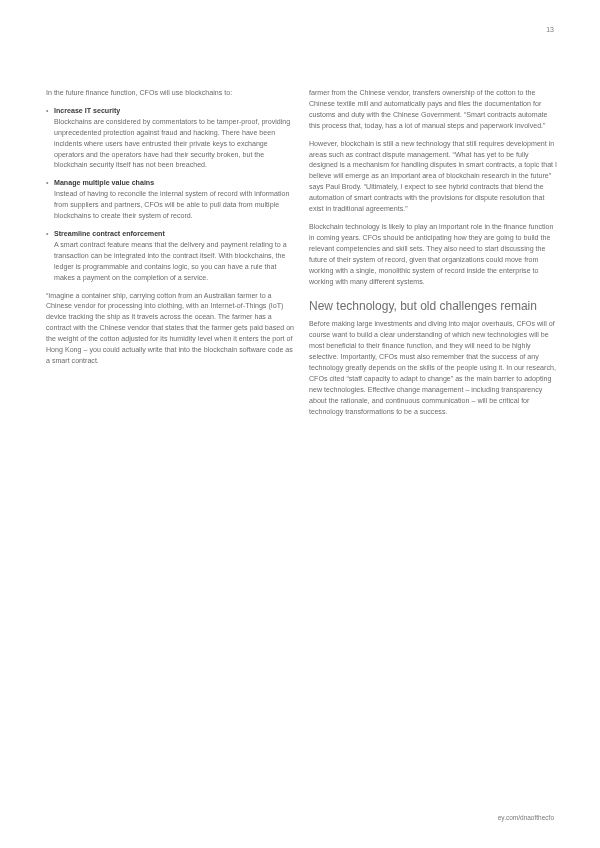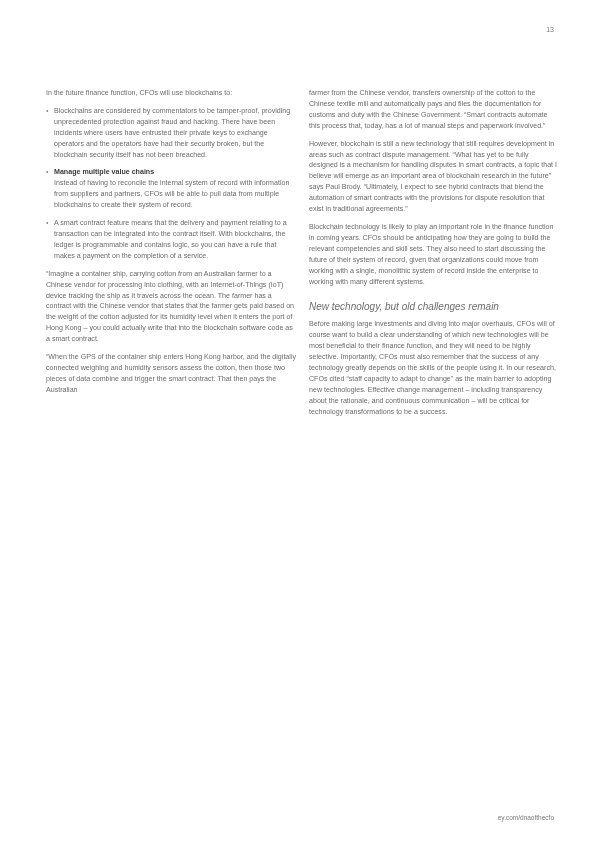--- a/index.html
+++ b/index.html
@@ -7,47 +7,48 @@
          font-family: "Liberation Sans", "DejaVu Sans", sans-serif; color: #6b6b6b; }
   .page-number { position: absolute; top: 26px; right: 46px; font-size: 7px; color: #7a7a7a; }
   .col { position: absolute; top: 88px; width: 252px; font-size: 7.1px; line-height: 10.9px; }
   .col-left { left: 46px; }
   .col-right { left: 309px; width: 248px; }
   p { margin: 0 0 7px 0; }
   ul { list-style: none; margin: 0 0 6px 0; padding: 0; }
   li { position: relative; padding-left: 8px; margin-bottom: 7px; }
   li .bullet { position: absolute; left: 0; top: 0; color: #8a8a8a; }
   .bullet-title { font-weight: bold; color: #3a3a3a; display: block; }
-  .section-heading { font-size: 10px; line-height: 13px; color: #6e6e6e; margin: 13px 0 6px 0; font-weight: normal; font-style: italic; }
+  .section-heading { font-size: 12px; line-height: 13px; color: #6e6e6e; margin: 13px 0 6px 0; font-weight: normal; }
   .footer-url { position: absolute; bottom: 27px; right: 46px; font-size: 6.5px; color: #7a7a7a; }
 </style>
 </head>
 <body>
 
 <div class="page-number">13</div>
 
 <div class="col col-left">
   <p>In the future finance function, CFOs will use blockchains to:</p>
   <ul>
     <li>
       <span class="bullet">•</span>
+      <span class="bullet-title">Increase IT security</span>
       <span>Blockchains are considered by commentators to be tamper-proof, providing unprecedented protection against fraud and hacking. There have been incidents where users have entrusted their private keys to exchange operators and the operators have had their security broken, but the blockchain security itself has not been breached.</span>
     </li>
     <li>
       <span class="bullet">•</span>
       <span class="bullet-title">Manage multiple value chains</span>
       <span>Instead of having to reconcile the internal system of record with information from suppliers and partners, CFOs will be able to pull data from multiple blockchains to create their system of record.</span>
     </li>
     <li>
       <span class="bullet">•</span>
+      <span class="bullet-title">Streamline contract enforcement</span>
       <span>A smart contract feature means that the delivery and payment relating to a transaction can be integrated into the contract itself. With blockchains, the ledger is programmable and contains logic, so you can have a rule that makes a payment on the completion of a service.</span>
     </li>
   </ul>
   <p>“Imagine a container ship, carrying cotton from an Australian farmer to a Chinese vendor for processing into clothing, with an Internet-of-Things (IoT) device tracking the ship as it travels across the ocean. The farmer has a contract with the Chinese vendor that states that the farmer gets paid based on the weight of the cotton adjusted for its humidity level when it enters the port of Hong Kong – you could actually write that into the blockchain software code as a smart contract.</p>
-  <p>“When the GPS of the container ship enters Hong Kong harbor, and the digitally connected weighing and humidity sensors assess the cotton, then those two pieces of data combine and trigger the smart contract. That then pays the Australian</p>
 </div>
 
 <div class="col col-right">
   <p>farmer from the Chinese vendor, transfers ownership of the cotton to the Chinese textile mill and automatically pays and files the documentation for customs and duty with the Chinese Government. “Smart contracts automate this process that, today, has a lot of manual steps and paperwork involved.”</p>
   <p>However, blockchain is still a new technology that still requires development in areas such as contract dispute management. “What has yet to be fully designed is a mechanism for handling disputes in smart contracts, a topic that I believe will emerge as an important area of blockchain research in the future” says Paul Brody. “Ultimately, I expect to see hybrid contracts that blend the automation of smart contracts with the provisions for dispute resolution that exist in traditional agreements.”</p>
   <p>Blockchain technology is likely to play an important role in the finance function in coming years. CFOs should be anticipating how they are going to build the relevant competencies and skill sets. They also need to start discussing the future of their system of record, given that organizations could move from working with a single, monolithic system of record inside the enterprise to working with many different systems.</p>
   <h2 class="section-heading">New technology, but old challenges remain</h2>
   <p>Before making large investments and diving into major overhauls, CFOs will of course want to build a clear understanding of which new technologies will be most beneficial to their finance function, and they will need to be highly selective. Importantly, CFOs must also remember that the success of any technology greatly depends on the skills of the people using it. In our research, CFOs cited “staff capacity to adapt to change” as the main barrier to adopting new technologies. Effective change management – including transparency about the rationale, and continuous communication – will be critical for technology transformations to be a success.</p>
 </div>
 

